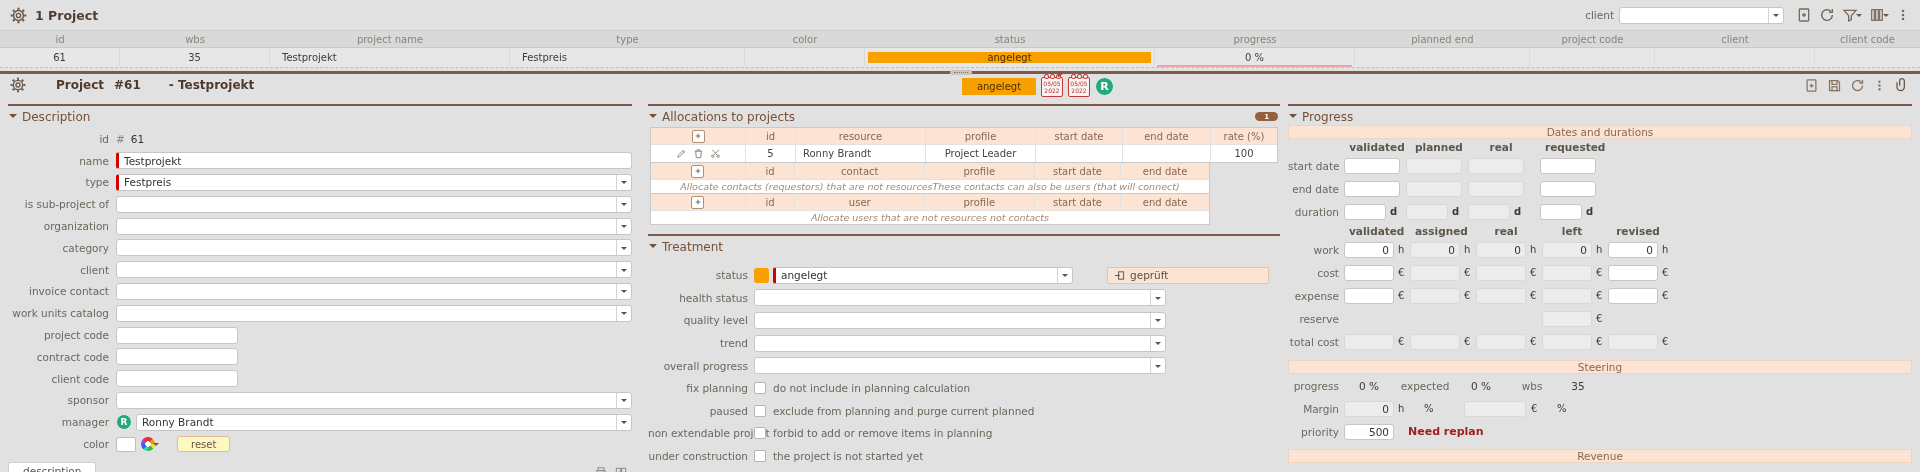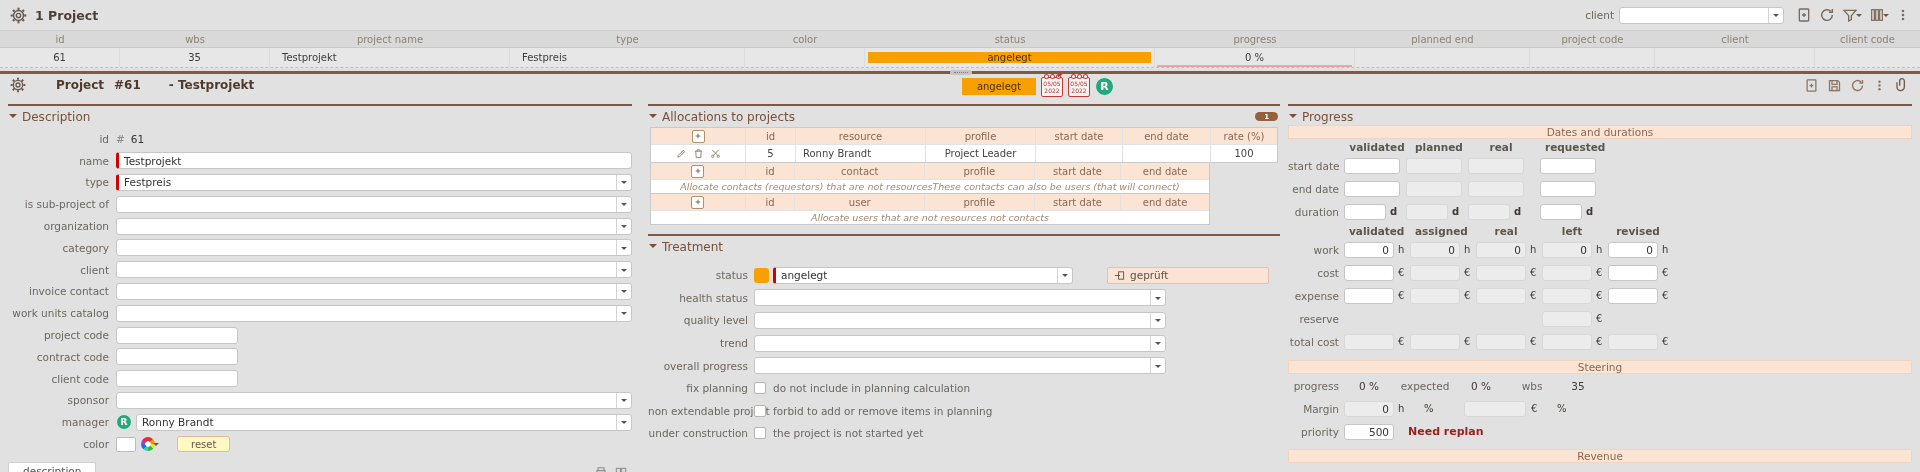--- a/index.html
+++ b/index.html
@@ -610,20 +610,25 @@
             <span class="val"></span>
             <span class="arr"></span>
           </div>
         </div>
         <div class="trow">
           <span class="tlabel">fix planning</span>
           <span class="cb"></span>
           <span class="ctext">do not include in planning calculation</span>
         </div>
         <div class="trow">
+          <span class="tlabel">paused</span>
+          <span class="cb"></span>
+          <span class="ctext">exclude from planning and purge current planned</span>
+        </div>
+        <div class="trow">
           <span class="tlabel">non extendable project</span>
           <span class="cb"></span>
           <span class="ctext">forbid to add or remove items in planning</span>
         </div>
         <div class="trow">
           <span class="tlabel">under construction</span>
           <span class="cb"></span>
           <span class="ctext">the project is not started yet</span>
         </div>
       </div>

